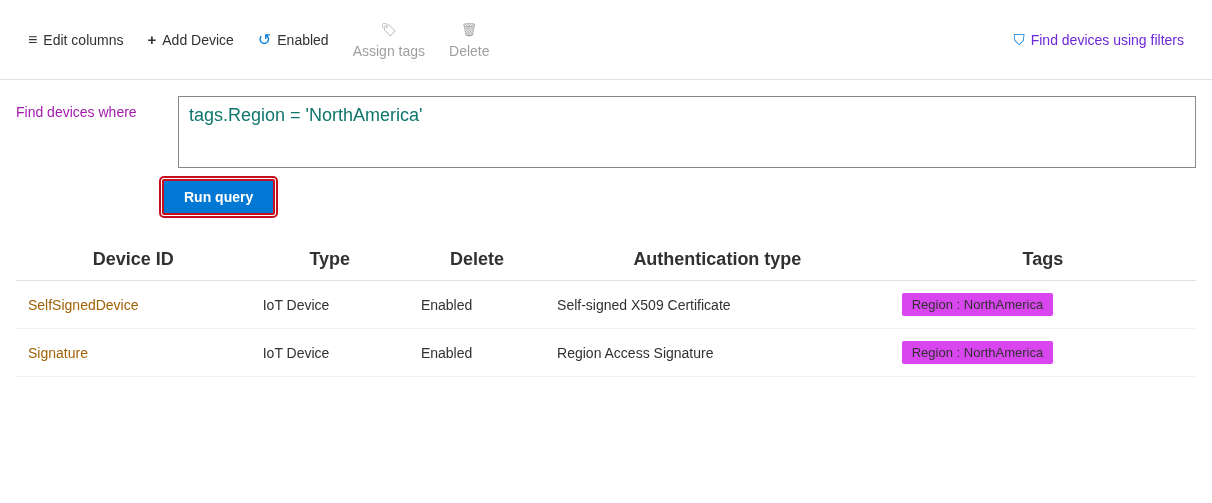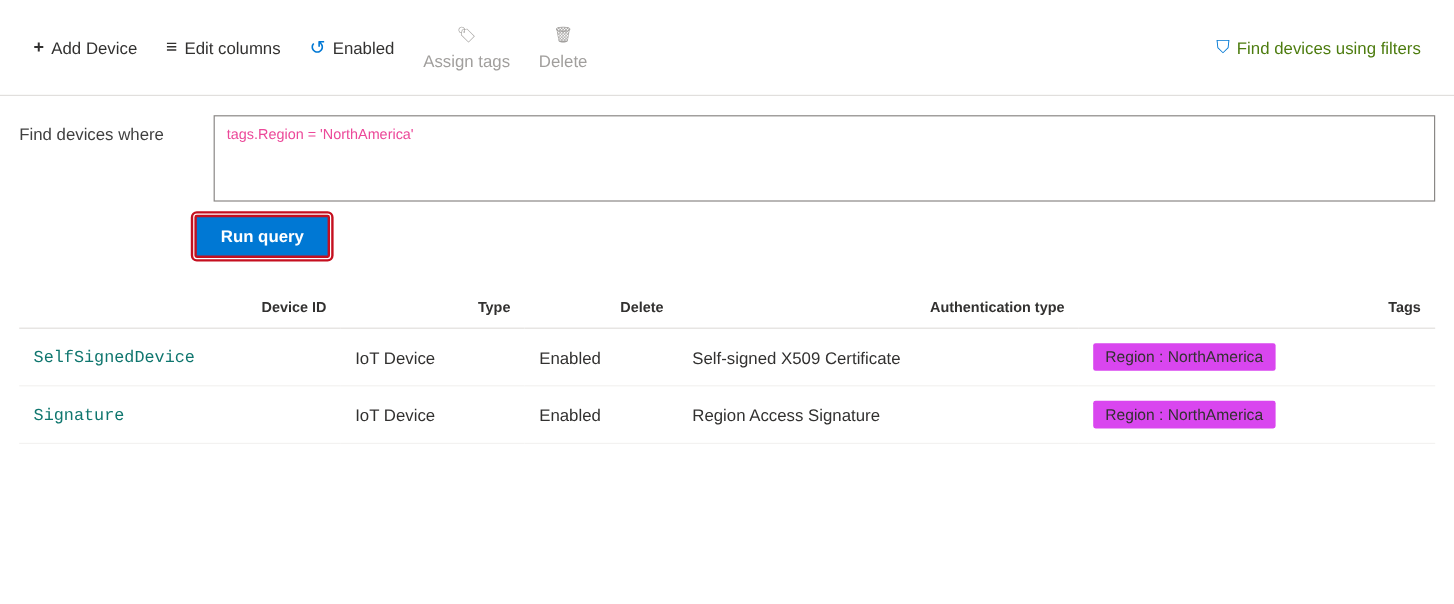--- a/index.html
+++ b/index.html
@@ -53,36 +53,36 @@
 
     
     .query-section {
       display: flex;
       align-items: flex-start;
       padding: 16px 16px 0 16px;
       gap: 12px;
     }
     .query-label {
       font-size: 14px;
-      color: #404040;
+      color: #a21caf;
       padding-top: 8px;
       white-space: nowrap;
       min-width: 150px;
     }
     .query-input-area {
       flex: 1;
     }
     .query-textarea {
       width: 100%;
       height: 72px;
       border: 1px solid #8a8886;
       padding: 8px 10px;
-      font-size: 12px;
+      font-size: 18px;
       font-family: 'Segoe UI', Arial, sans-serif;
-      color: #ec4899;
+      color: #0f766e;
       resize: none;
       outline: none;
     }
 
     
     .run-query-wrapper {
       padding: 8px 0 0 162px;
     }
     .run-query-btn {
       display: inline-flex;
@@ -102,38 +102,37 @@
 
     
     .table-section {
       padding: 24px 16px 0 16px;
     }
     table {
       width: 100%;
       border-collapse: collapse;
     }
     thead th {
-      text-align: right;
+      text-align: center;
       font-weight: 600;
-      font-size: 12px;
+      font-size: 18px;
       color: #323130;
       padding: 10px 12px;
       border-bottom: 1px solid #e1dfdd;
     }
     tbody td {
       padding: 12px 12px;
       font-size: 14px;
       color: #323130;
       border-bottom: 1px solid #f3f2f1;
     }
     .device-link {
-      color: #0f766e;
+      color: #a16207;
       cursor: pointer;
       text-decoration: none;
-      font-family: Liberation Mono, monospace;
     }
     .tag-badge {
       display: inline-block;
       background: #d946ef;
       padding: 4px 10px;
       border-radius: 2px;
       font-size: 13px;
       color: #323130;
     }
 
@@ -144,44 +143,44 @@
     .tag-icon::before { content: '🏷'; font-size: 13px; }
     .delete-icon::before { content: '🗑'; font-size: 13px; }
     .filter-icon::before { content: '⛉'; font-size: 15px; color: #0078d4; }
   </style>
 </head>
 <body>
 
 <div class="toolbar">
   <div class="toolbar-left">
     <button class="toolbar-btn">
+      <span class="icon edit-columns-icon"></span>
+      <span>Edit columns</span>
+    </button>
+    <button class="toolbar-btn">
       <span class="icon plus-icon"></span>
       <span>Add Device</span>
-    </button>
-    <button class="toolbar-btn">
-      <span class="icon edit-columns-icon"></span>
-      <span>Edit columns</span>
     </button>
     <button class="toolbar-btn accent">
       <span class="icon refresh-icon" style="color:#0078d4;"></span>
       <span>Enabled</span>
     </button>
     <button class="toolbar-btn disabled">
       <span class="icon tag-icon"></span>
       <span>Assign tags</span>
     </button>
     <button class="toolbar-btn disabled">
       <span class="icon delete-icon"></span>
       <span>Delete</span>
     </button>
   </div>
   <div class="toolbar-right">
     <button class="toolbar-btn">
       <span class="icon filter-icon"></span>
-      <span style="color:#4d7c0f;">Find devices using filters</span>
+      <span style="color:#6d28d9;">Find devices using filters</span>
     </button>
   </div>
 </div>
 
 <div class="query-section">
   <span class="query-label">Find devices where</span>
   <div class="query-input-area">
     <textarea class="query-textarea" style="">tags.Region = 'NorthAmerica'</textarea>
   </div>
 </div>

